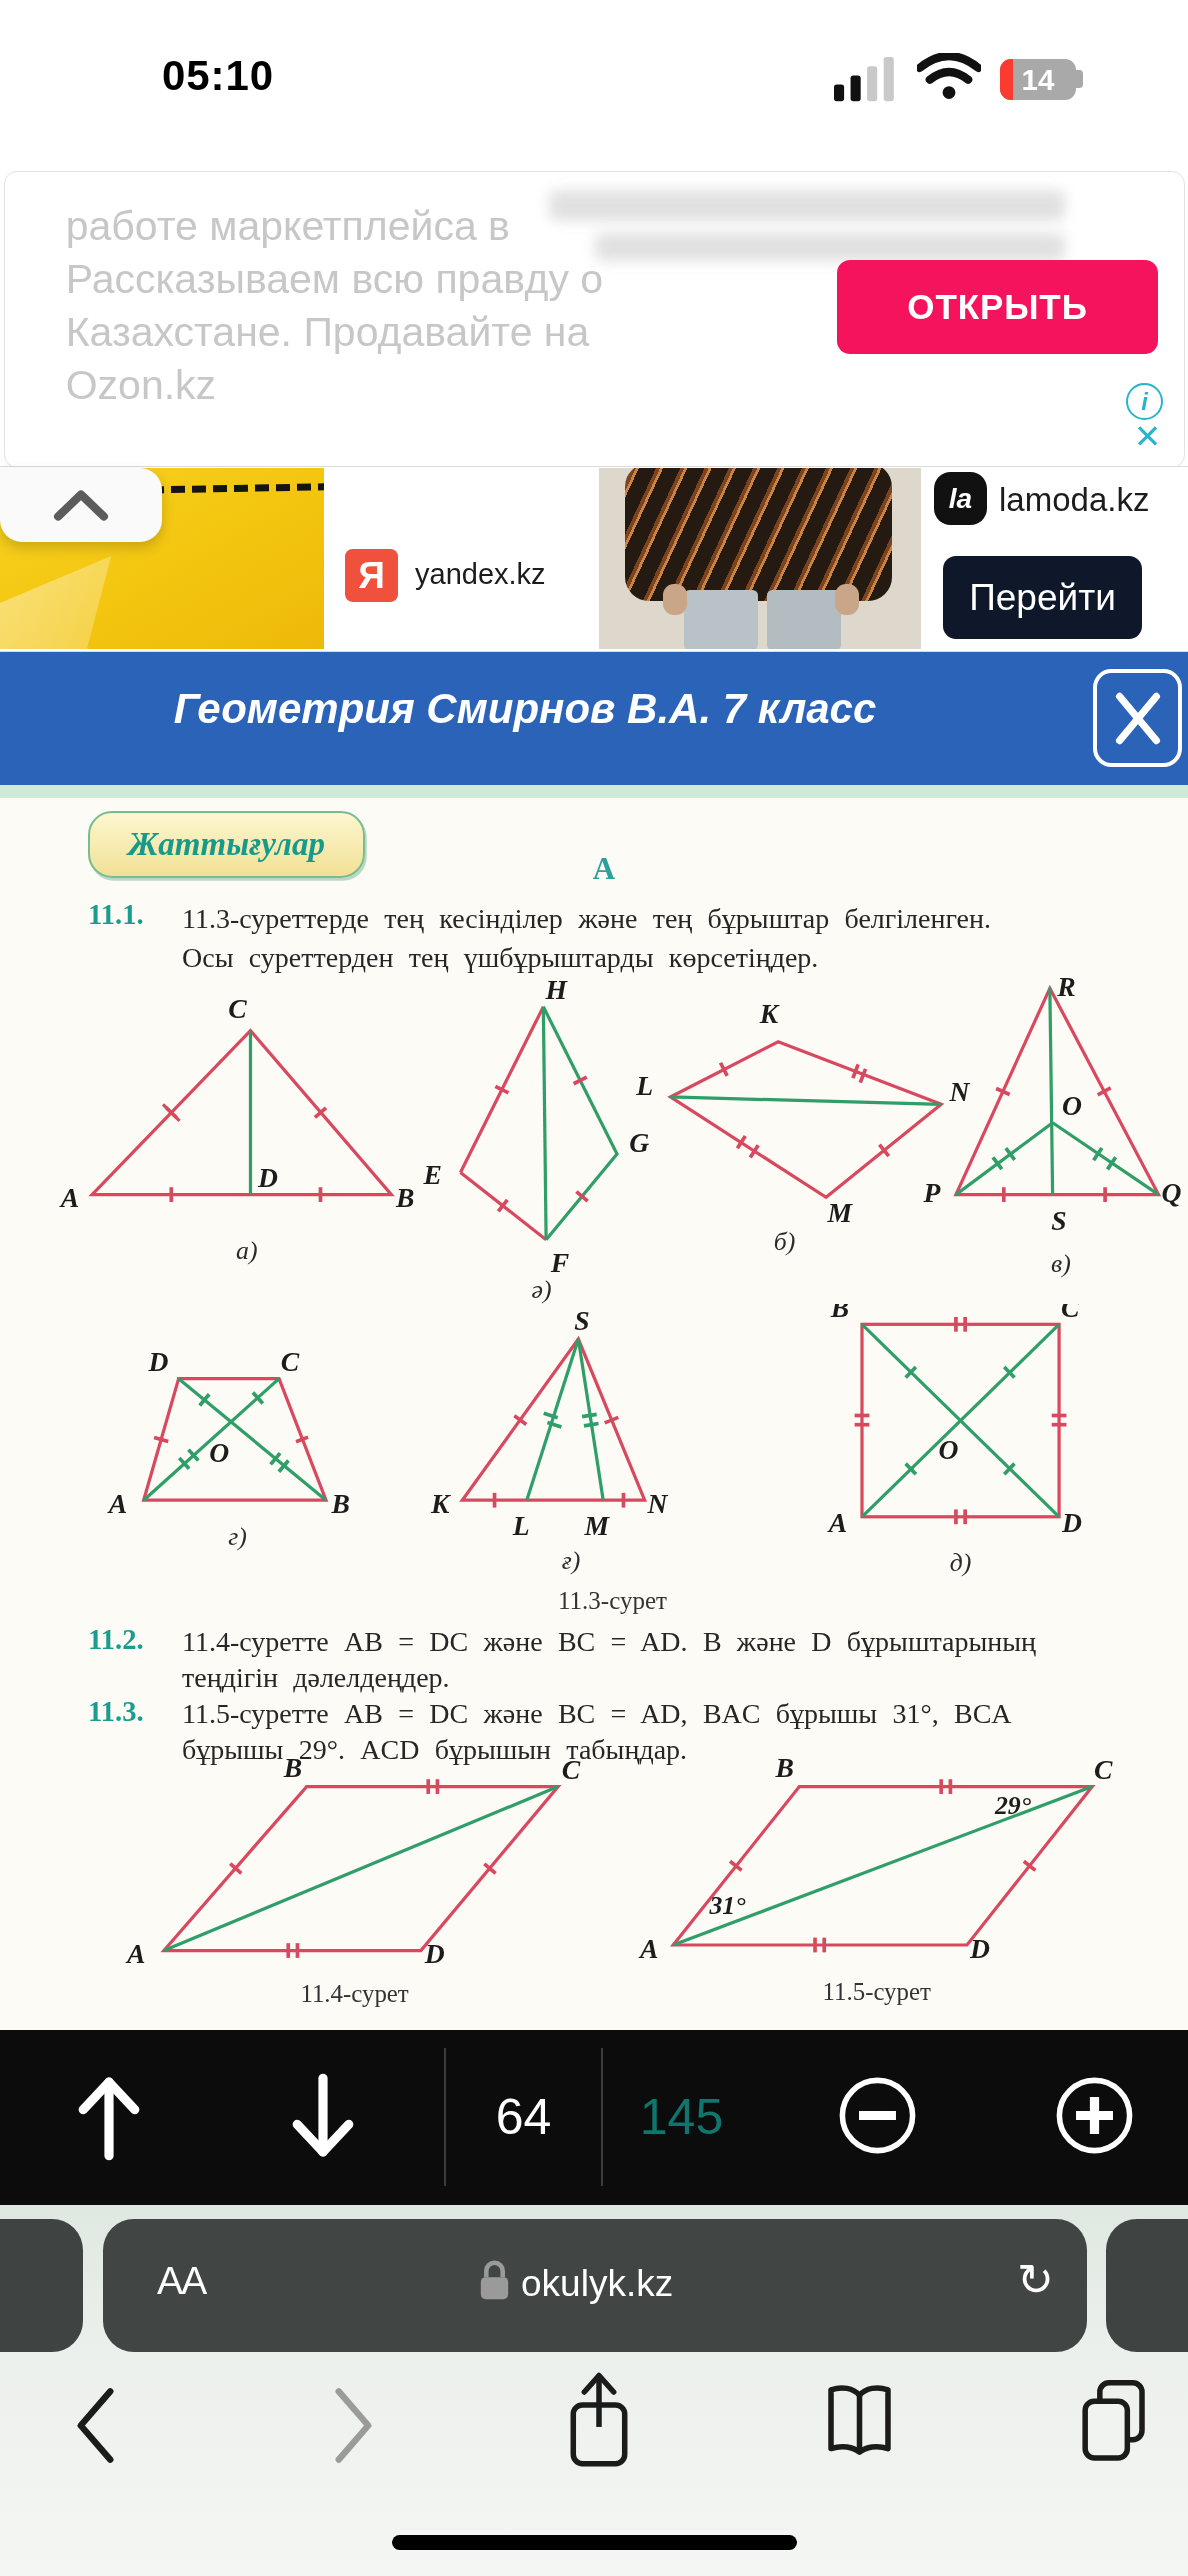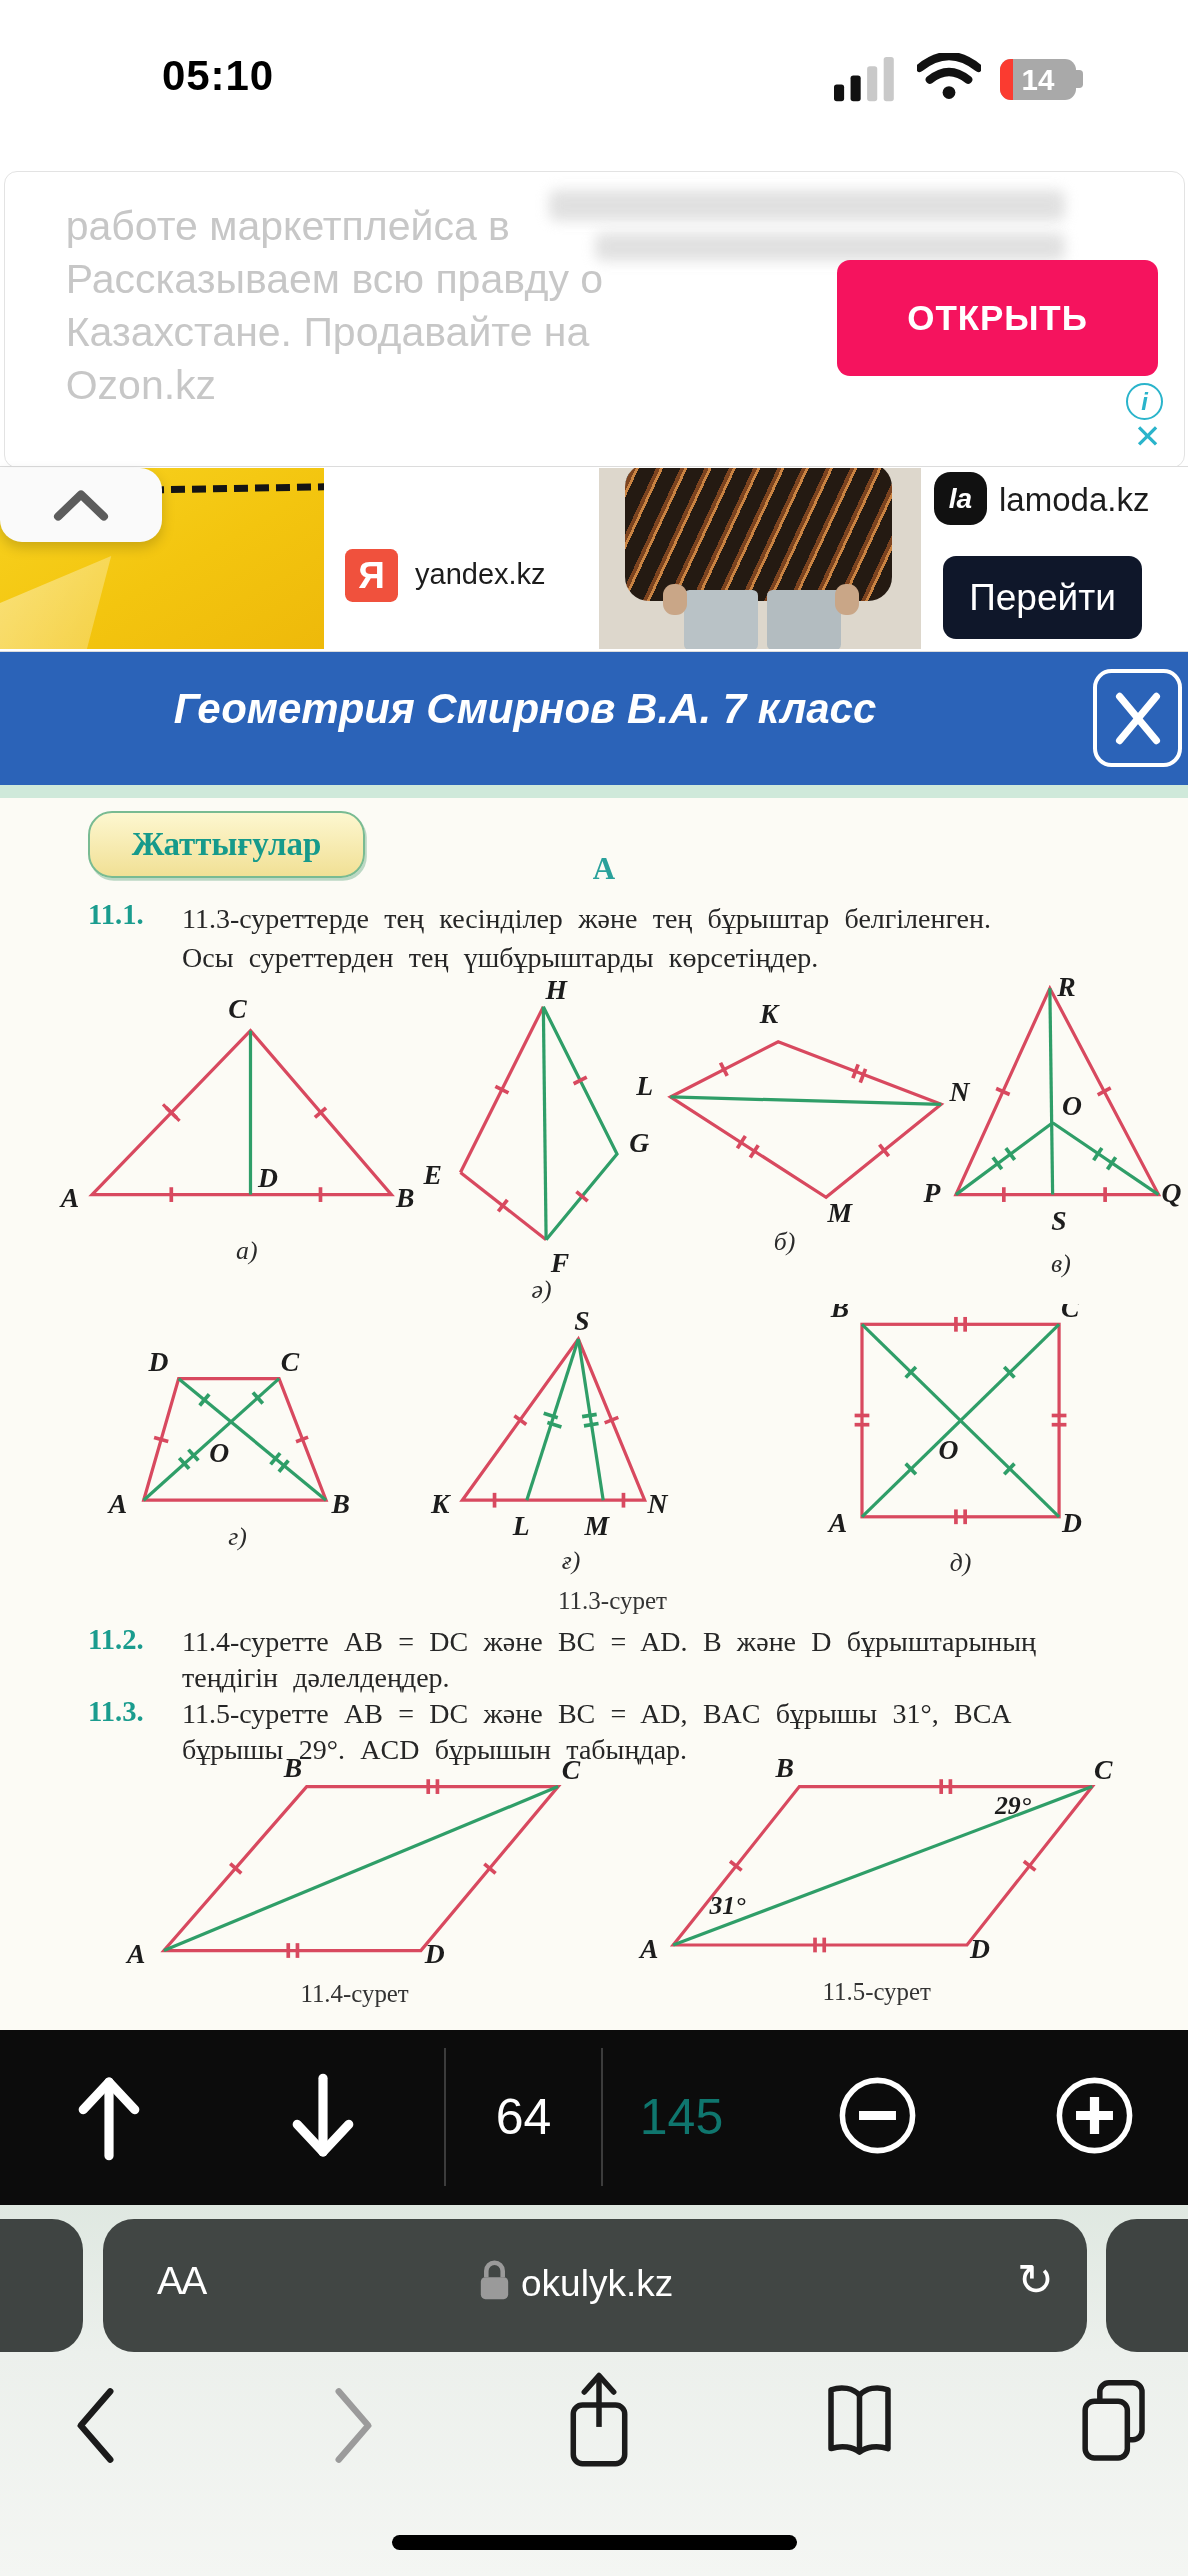--- a/index.html
+++ b/index.html
@@ -5,21 +5,21 @@
   html,body{margin:0;padding:0;background:#fff;}
   #screen{position:relative;width:1188px;height:2576px;overflow:hidden;background:#fff;
           font-family:"Liberation Sans",sans-serif;}
   .abs{position:absolute;}
   
   .time{left:162px;top:52px;font-size:42px;font-weight:700;color:#000;letter-spacing:0.9px;}
   
   .ad-card{left:3.7px;top:171px;width:1179px;height:295px;background:#fff;border:1.8px solid #e3e3e3;border-radius:13px;}
   .ad-blur{background:#d9d9d9;filter:blur(6.4px);border-radius:7.4px;opacity:.8;}
   .ad-headline{left:64px;top:199px;width:765px;font-size:41px;line-height:53px;color:#c7c7c7;}
-  .ad-cta{left:837px;top:260px;width:321px;height:116px;background:#f5135e;border-radius:13px;
+  .ad-cta{left:837px;top:260px;width:321px;height:94px;background:#f5135e;border-radius:13px;
           color:#fff;font-size:35px;font-weight:700;display:flex;align-items:center;justify-content:center;letter-spacing:0.9px;}
   .ad-info{left:1126px;top:383px;width:33px;height:33px;border:2.8px solid #2ab4cb;border-radius:50%;
            color:#2ab4cb;font-size:24px;display:flex;align-items:center;justify-content:center;font-style:italic;font-weight:700;}
   .ad-close{left:1131px;top:420px;width:33px;height:33px;color:#2ab4cb;font-size:33px;font-weight:400;
             display:flex;align-items:center;justify-content:center;}
   
   .banner-row{left:0;top:466px;width:1188px;height:184px;background:#fff;border-top:1.8px solid #dcdcdc;border-bottom:1.8px solid #dcdcdc;}
   .note-img{left:0;top:468px;width:324px;height:181px;background:linear-gradient(150deg,#f8d321 0%,#f3c50f 55%,#eeb90a 100%);overflow:hidden;}
   .note-dash{left:129px;top:16.6px;width:203px;border-top:7.4px dashed #141414;transform:rotate(-1deg);}
   .note-fold{left:-28px;top:88px;width:240px;height:147px;background:linear-gradient(120deg,rgba(255,255,255,.45),rgba(255,255,255,.08));
@@ -45,21 +45,21 @@
   .reader-bar{left:0;top:652px;width:1188px;height:133px;background:#2b63b8;}
   .reader-title{left:0;top:685px;width:1050px;text-align:center;color:#fff;font-size:42px;font-style:italic;font-weight:600;}
   .reader-close{left:1093px;top:669px;width:81px;height:90px;border:4.6px solid #fff;border-radius:18.4px;
                 display:flex;align-items:center;justify-content:center;}
   .mint{left:0;top:785px;width:1188px;height:13px;background:#cfe9da;}
   
   .page{left:0;top:798px;width:1188px;height:1232px;background:#fcfbf5;}
   .badge{left:88px;top:811px;width:273px;height:63px;background:linear-gradient(180deg,#fdf7d0,#f1e095);
          border:2.8px solid #79bb92;border-radius:24px;box-shadow:1.8px 2.8px 0 #bcd8c4;
          display:flex;align-items:center;justify-content:center;
-         font-family:"Liberation Serif",serif;font-weight:700;font-size:33px;color:#169a8b;}
+         font-family:"Liberation Serif",serif;font-weight:700;font-size:33px;color:#169a8b;font-style:italic;}
   .section-a{left:567px;top:851px;width:74px;text-align:center;font-family:"Liberation Serif",serif;
              font-weight:700;font-size:31px;color:#2aa19b;}
   .pnum{font-family:"Liberation Serif",serif;font-weight:700;font-size:28.6px;color:#1a9c8e;}
   .ptext{font-family:"Liberation Serif",serif;font-size:28px;color:#262626;word-spacing:8.3px;line-height:39px;}
   .num1{left:88px;top:899px;} .txt1{left:182px;top:899px;width:977px;}
   .cap113{left:410px;top:1587px;width:405px;text-align:center;font-family:"Liberation Serif",serif;font-size:25px;color:#333;}
   .num2{left:88px;top:1624px;} .txt2{left:182px;top:1624px;width:977px;line-height:36px;}
   .num3{left:88px;top:1696px;} .txt3{left:182px;top:1696px;width:977px;line-height:36px;}
   svg text{font-family:"Liberation Serif",serif;font-style:italic;font-weight:700;font-size:30px;fill:#1c1c1c;}
   svg text.sub{font-weight:400;font-size:28px;fill:#2b2b2b;}

